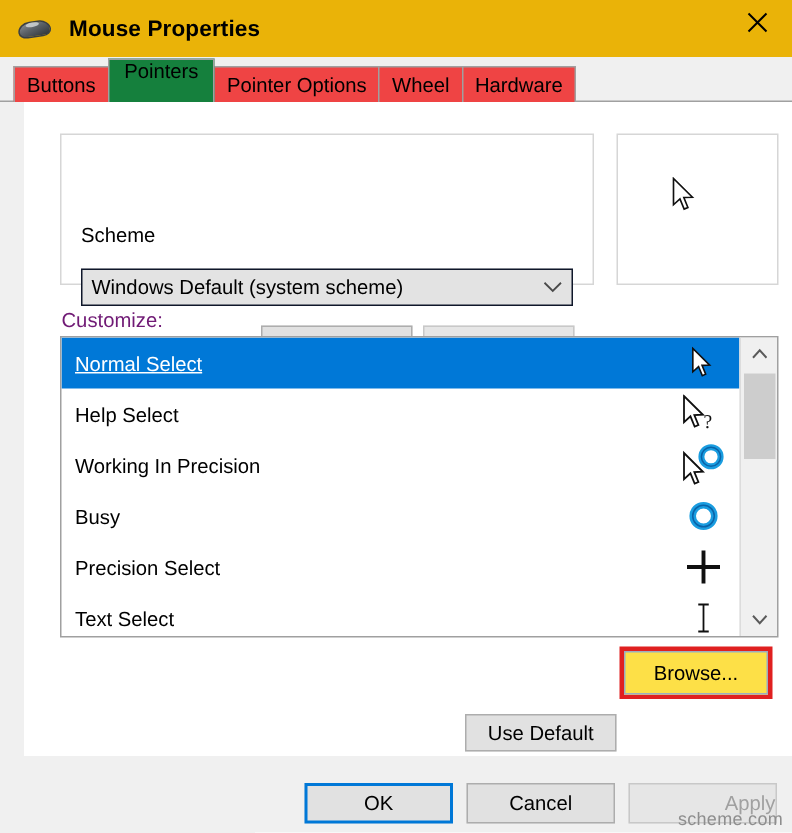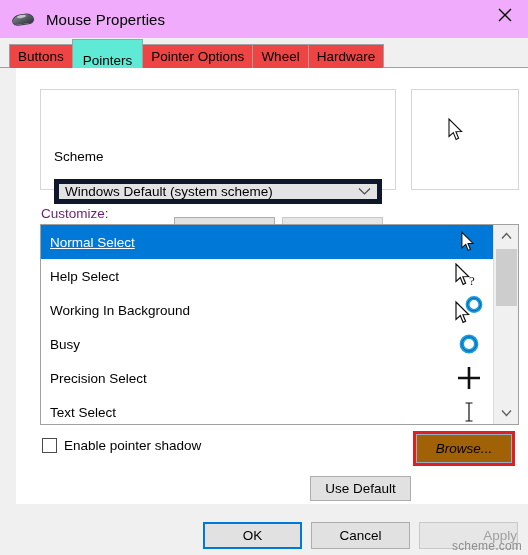--- a/index.html
+++ b/index.html
@@ -14,22 +14,22 @@
   #app {
     position: relative;
     width: 528px; height: 555px;
     background: #f0f0f0;
   }
 
   
   .titlebar {
     position: absolute; left: 0; top: 0;
     width: 528px; height: 38px;
-    background: #f0abfc;
-    display: flex; align-items: center;
+    background: #eab308;
+    display: flex; align-items: center; font-weight: bold;
   }
   .title-icon {
     width: 28px; height: 16px;
     margin-left: 10px; margin-right: 8px;
     position: relative;
     flex: 0 0 auto;
   }
   .title-icon .body {
     position: absolute; left: 2px; top: 3px;
     width: 22px; height: 11px;
@@ -75,27 +75,27 @@
     display: flex; align-items: center;
     font-size: 13.5px; color: #000;
     background: #ef4444;
     border: 1px solid #a0a0a0;
     border-bottom: none;
     margin-right: -1px;
     position: relative;
     white-space: nowrap;
   }
   .tab.selected {
-    background: #5eead4;
+    background: #15803d;
     height: 29px;
     margin-top: -5px;
     z-index: 3;
     border-color: #a0a0a0;
     padding: 0 10px;
-    align-items: flex-end;
+    align-items: flex-start;
   }
 
   
   .page {
     position: absolute; left: 16px; top: 68px;
     width: 528px; height: 436px;
     background: #ffffff;
   }
 
   
@@ -111,21 +111,21 @@
     background: #ffffff;
     padding: 0 4px;
     font-size: 13.5px; color: #000;
   }
 
   .combo {
     position: absolute;
     left: 38px; top: 111px;
     width: 328px; height: 25px;
     background: #e3e3e3;
-    border: 5px solid #0f172a;
+    border: 1px solid #0f172a;
     display: flex; align-items: center;
   }
   .combo-text {
     font-size: 13.5px; color: #000;
     padding-left: 6px;
     flex: 1;
     white-space: nowrap; overflow: hidden;
   }
   .combo-arrow {
     width: 26px; height: 100%;
@@ -246,23 +246,22 @@
     width: 101px; height: 25px; margin-top: 40px;
   }
   .browse-wrap {
     position: absolute; left: 397px; top: 363px;
     width: 102px; height: 35px;
     border: 3px solid #e02020;
   }
   .btn-browse {
     position: absolute; left: 0; top: 0;
     width: 96px; height: 29px;
-    background: #a16207;
+    background: #fde047;
     border: 1px solid #9badc0;
-    font-style: italic;
   }
 
   
   .footer {
     position: absolute; left: 0; top: 504px;
     width: 528px; height: 51px;
     background: #f0f0f0;
   }
   .btn-ok {
     position: absolute; left: 203px; top: 18px;
@@ -370,21 +369,21 @@
           <span class="row-label">Help Select</span>
           <span class="row-icon">
             <svg width="28" height="26" viewBox="0 0 28 26" aria-hidden="true">
               <path d="M1,1 L1,18.5 L5.3,14.6 L8.1,21.4 L10.6,20.3 L7.9,13.7 L13.6,13.5 Z" fill="#ffffff" stroke="#101010" stroke-width="1.2"></path>
               <text x="14" y="22" font-family="Liberation Serif, serif" font-size="13" fill="#101010">?</text>
             </svg>
           </span>
         </div>
 
         <div class="list-row">
-          <span class="row-label">Working In Background</span>
+          <span class="row-label">Working In Precision</span>
           <span class="row-icon">
             <svg width="30" height="28" viewBox="0 0 30 28" aria-hidden="true">
               <circle cx="20" cy="8.5" r="6.4" fill="none" stroke="#1a9de0" stroke-width="4"></circle>
               <circle cx="20" cy="8.5" r="6.4" fill="none" stroke="#0a63a8" stroke-width="1"></circle>
               <path d="M2,6 L2,23.5 L6.3,19.6 L9.1,26.4 L11.6,25.3 L8.9,18.7 L14.6,18.5 Z" fill="#ffffff" stroke="#101010" stroke-width="1.2"></path>
             </svg>
           </span>
         </div>
 
         <div class="list-row">
@@ -425,24 +424,20 @@
         </div>
         <div class="sb-thumb"></div>
         <div class="sb-arrow sb-down">
           <svg width="11" height="8" viewBox="0 0 11 8" aria-hidden="true">
             <path d="M1 1.5 L5.5 6.5 L10 1.5" stroke="#5a5a5a" stroke-width="1.3" fill="none"></path>
           </svg>
         </div>
       </div>
     </div>
 
-    <div class="checkbox-row">
-      <span class="cb-box"></span>
-      <span class="cb-label">Enable pointer shadow</span>
-    </div>
 
     <div class="btn btn-usedefault">
       <span>Use Default</span>
     </div>
 
     <div class="browse-wrap">
       <div class="btn btn-browse">
         <span>Browse...</span>
       </div>
     </div>

